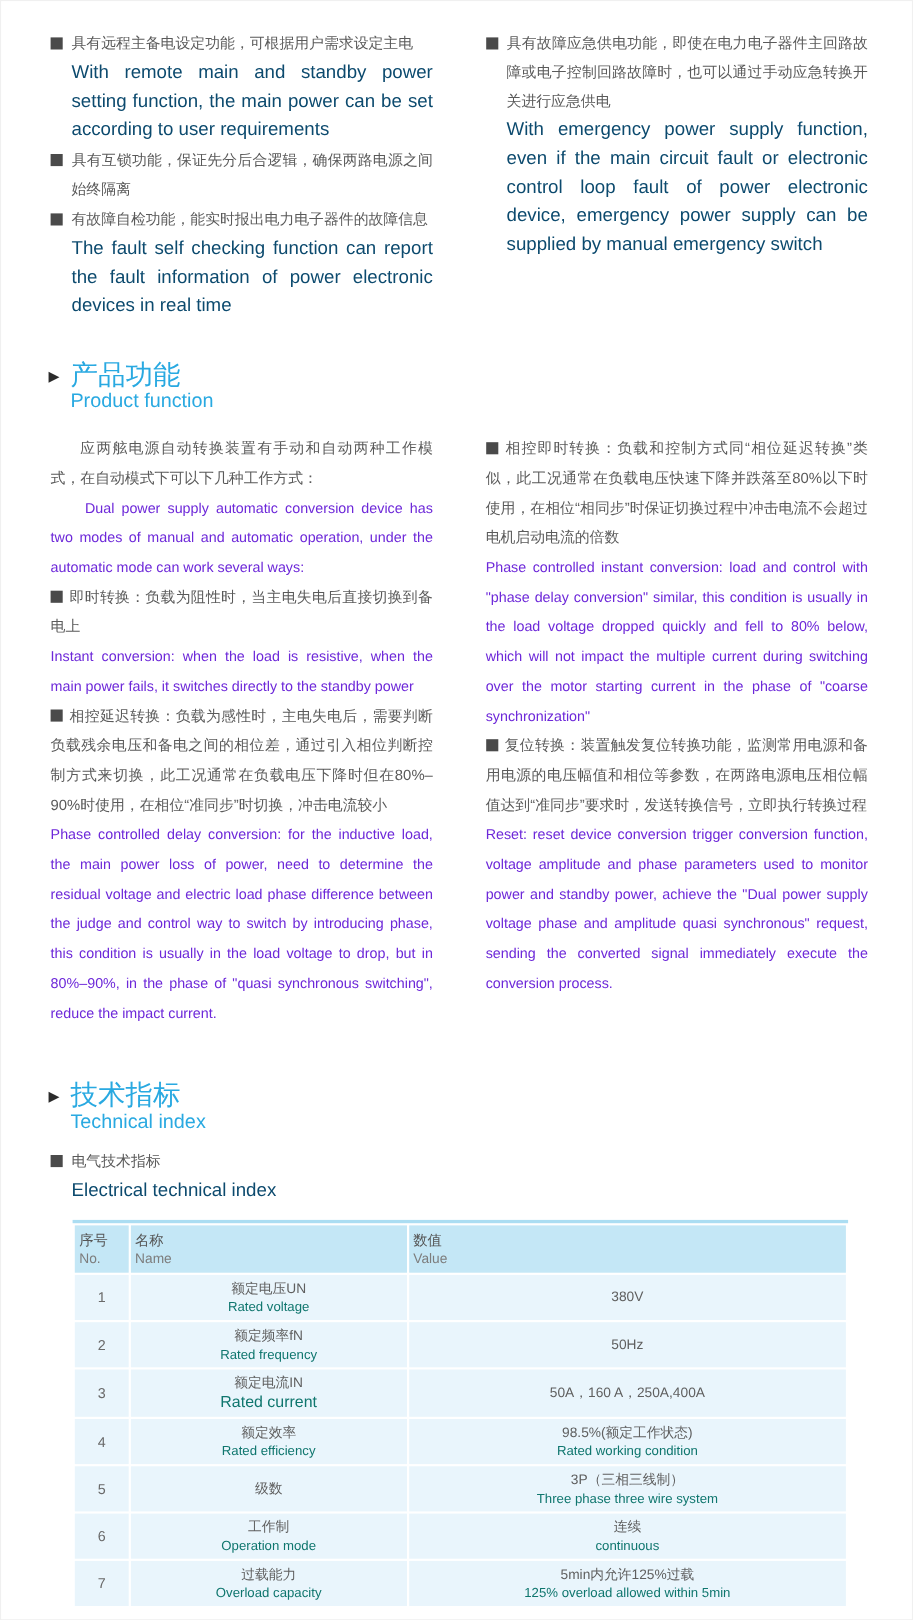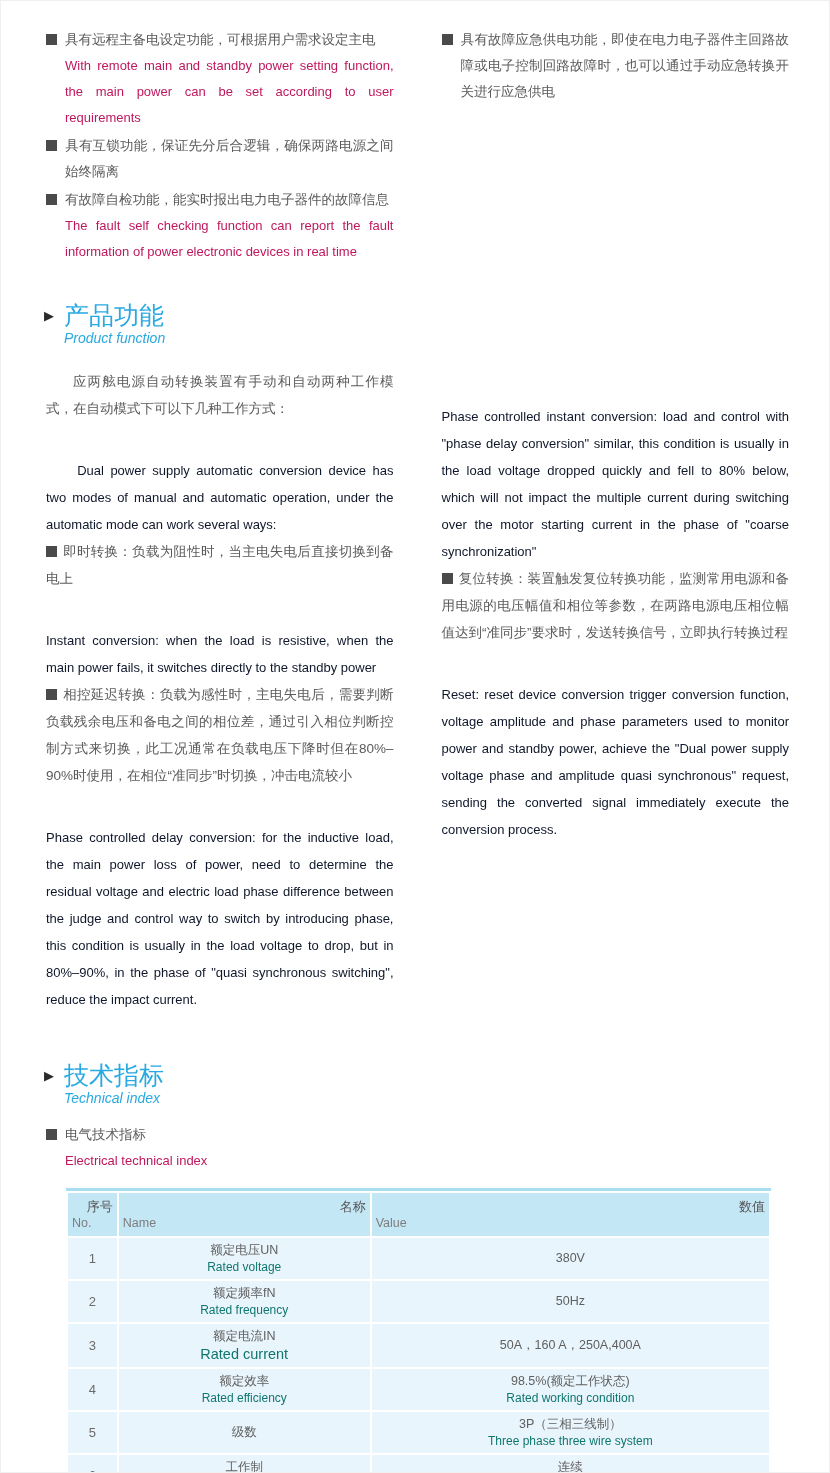--- a/index.html
+++ b/index.html
@@ -15,61 +15,61 @@
   .feat { margin-bottom: 2px; }
   .feat-zh {
     color: #5a5a5a; font-size: 13.5px; line-height: 26px;
     text-align: justify; padding-left: 19px; text-indent: -19px;
   }
   .sq {
     display: inline-block; width: 11px; height: 11px;
     background: #4a4a4a; margin-right: 8px; vertical-align: -1px;
   }
   .feat-en {
-    color: #be185d; font-size: 13px; line-height: 26px;
+    color: #0c4a6e; font-size: 17px; line-height: 26px;
     text-align: justify; padding-left: 19px;
   }
 
   
   .section-header { display: flex; align-items: flex-start; margin-left: -2px; }
   .arrow { color: #2b2b2b; font-size: 13px; line-height: 30px; margin-right: 10px; }
   .section-header h2 { color: #29a9e1; font-size: 25px; font-weight: normal; line-height: 28px; }
-  .section-header .sub { color: #29a9e1; font-size: 14px; line-height: 19px; font-style: italic; }
+  .section-header .sub { color: #29a9e1; font-size: 18px; line-height: 19px; }
   .hdr-product { margin-top: 34px; }
   .hdr-technical { margin-top: 48px; }
 
   
   .prod-cols { margin-top: 20px; }
   .para-zh {
     color: #5a5a5a; font-size: 13.5px; line-height: 27px; text-align: justify;
   }
   .para-zh.indent { text-indent: 2em; }
   .sq-inline {
     display: inline-block; width: 11px; height: 11px;
     background: #4a4a4a; margin-right: 6px; vertical-align: -1px;
   }
   .para-en {
-    color: #0f172a; font-size: 13px; line-height: 27px; text-align: justify; margin-top: 35px;
+    color: #6d28d9; font-size: 13px; line-height: 27px; text-align: justify;
   }
   .para-en.indent { text-indent: 2.4em; }
 
   
   .subheading { margin-top: 14px; }
 
   
   .spec-table {
     width: 705px; margin: 14px 0 0 20px;
     border-collapse: separate; border-spacing: 2px;
     border-top: 3px solid #abddf2;
   }
   .spec-table th {
     background: #c4e7f6; font-weight: normal; padding: 5px 4px;
   }
   .spec-table td { background: #e9f5fc; padding: 4px 6px; vertical-align: middle; }
-  .th-zh { color: #555; font-size: 13px; line-height: 17px; text-align: right; }
+  .th-zh { color: #555; font-size: 13px; line-height: 17px; text-align: left; }
   .th-en { color: #7d7d7d; font-size: 12.5px; line-height: 16px; text-align: left; }
   .c-no { width: 7%; text-align: center; color: #6a6a6a; font-size: 13px; }
   .c-name { width: 36%; text-align: center; }
   .c-value { width: 57%; text-align: center; }
   .cell-zh { color: #5f5f5f; font-size: 12.5px; line-height: 17px; }
   .cell-en { color: #0f766e; font-size: 12px; line-height: 16px; }
   .cell-en:empty { display: none; }
   .spec-table tbody tr { height: 39px; }
   
   .spec-table tbody tr:nth-child(3) .c-name .cell-en,
@@ -100,20 +100,21 @@
       <span class="sq"></span><span class="feat-zh-text">有故障自检功能，能实时报出电力电子器件的故障信息</span>
     </div>
     <div class="feat-en">The fault self checking function can report the fault information of power electronic devices in real time</div>
   </div>
 </div>
     <div class="col" id="features-right">
   <div class="feat">
     <div class="feat-zh">
       <span class="sq"></span><span class="feat-zh-text">具有故障应急供电功能，即使在电力电子器件主回路故障或电子控制回路故障时，也可以通过手动应急转换开关进行应急供电</span>
     </div>
+    <div class="feat-en">With emergency power supply function, even if the main circuit fault or electronic control loop fault of power electronic device, emergency power supply can be supplied by manual emergency switch</div>
   </div>
 </div>
   </section>
 
   <div class="section-header hdr-product">
     <span class="arrow">▶</span>
     <div>
       <h2>产品功能</h2>
       <div class="sub">Product function</div>
     </div>
@@ -137,20 +138,23 @@
 
   <div class="para">
     <div class="para-zh">
       <span class="sq-inline"></span><span class="para-zh-text">相控延迟转换：负载为感性时，主电失电后，需要判断负载残余电压和备电之间的相位差，通过引入相位判断控制方式来切换，此工况通常在负载电压下降时但在80%–90%时使用，在相位“准同步”时切换，冲击电流较小</span>
     </div>
     <div class="para-en">Phase controlled delay conversion: for the inductive load, the main power loss of power, need to determine the residual voltage and electric load phase difference between the judge and control way to switch by introducing phase, this condition is usually in the load voltage to drop, but in 80%–90%, in the phase of "quasi synchronous switching", reduce the impact current.</div>
   </div>
 </div>
     <div class="col" id="prod-right">
   <div class="para">
+    <div class="para-zh">
+      <span class="sq-inline"></span><span class="para-zh-text">相控即时转换：负载和控制方式同“相位延迟转换”类似，此工况通常在负载电压快速下降并跌落至80%以下时使用，在相位“相同步”时保证切换过程中冲击电流不会超过电机启动电流的倍数</span>
+    </div>
     <div class="para-en">Phase controlled instant conversion: load and control with "phase delay conversion" similar, this condition is usually in the load voltage dropped quickly and fell to 80% below, which will not impact the multiple current during switching over the motor starting current in the phase of "coarse synchronization"</div>
   </div>
 
   <div class="para">
     <div class="para-zh">
       <span class="sq-inline"></span><span class="para-zh-text">复位转换：装置触发复位转换功能，监测常用电源和备用电源的电压幅值和相位等参数，在两路电源电压相位幅值达到“准同步”要求时，发送转换信号，立即执行转换过程</span>
     </div>
     <div class="para-en">Reset: reset device conversion trigger conversion function, voltage amplitude and phase parameters used to monitor power and standby power, achieve the "Dual power supply voltage phase and amplitude quasi synchronous" request, sending the converted signal immediately execute the conversion process.</div>
   </div>
 </div>

